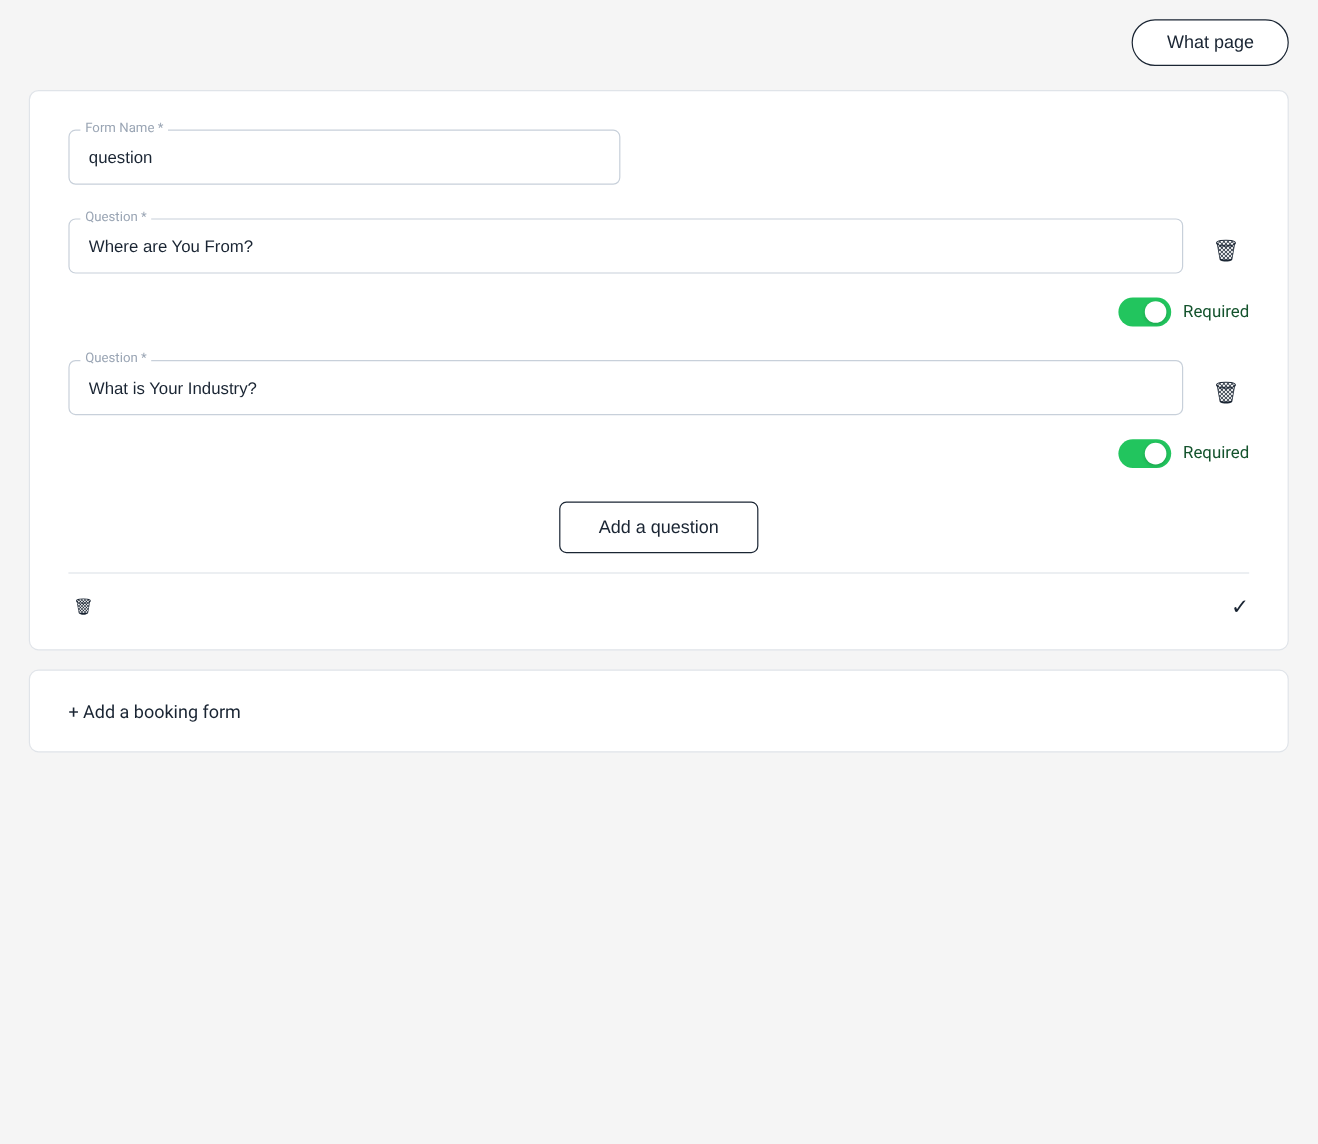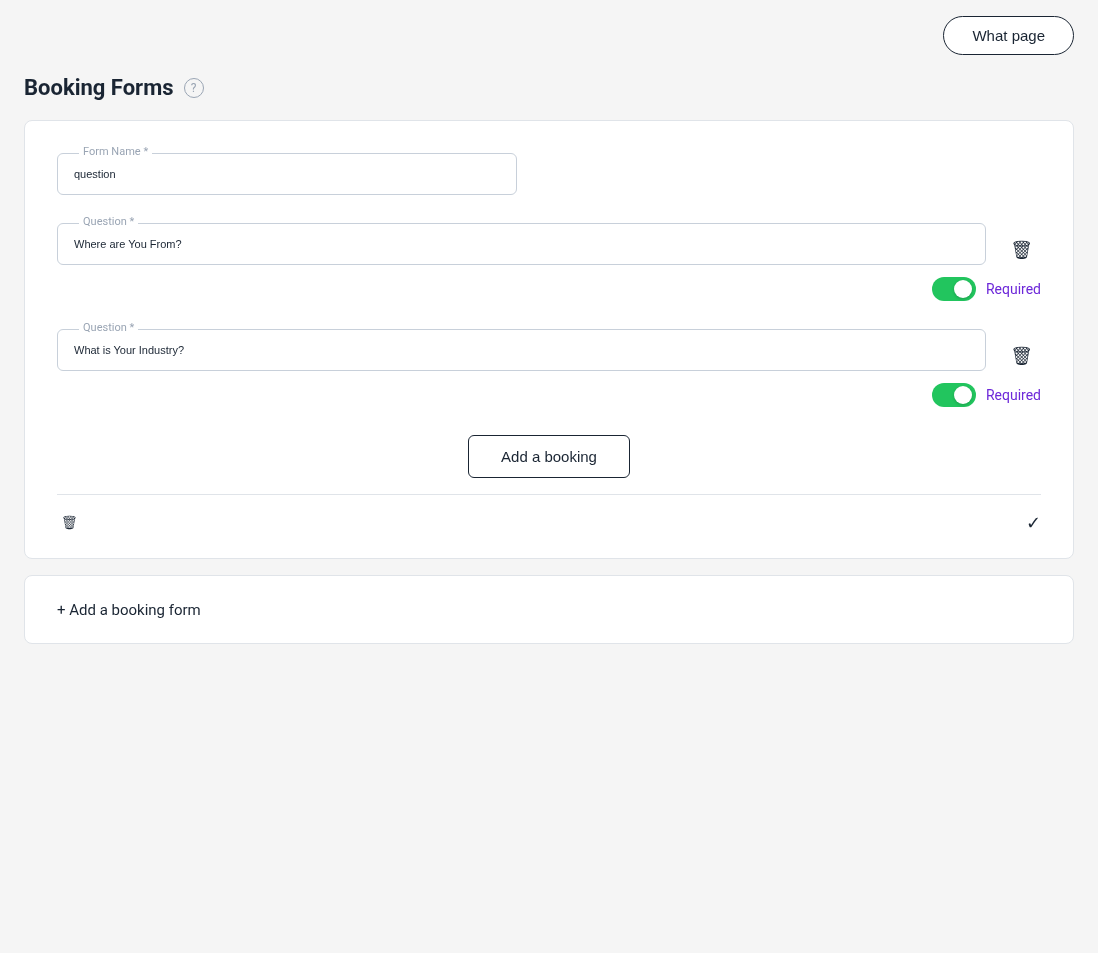--- a/index.html
+++ b/index.html
@@ -85,52 +85,52 @@
     }
 
     .floating-label-wrapper.full-width {
       display: block;
       width: 100%;
     }
 
     .floating-label {
       position: absolute;
       top: -8px;
-      left: 22px;
+      left: 10px;
       background: white;
       padding: 0 4px;
       font-size: 11px;
       color: #9aa5b4;
       pointer-events: none;
       z-index: 1;
     }
 
     .form-input {
       border: 1px solid #c8d0da;
       border-radius: 6px;
       padding: 14px 16px;
-      font-size: 11px;
+      font-size: 14px;
       color: #1a2533;
       outline: none;
       background: white;
     }
 
     .form-input.name-input {
       width: 460px;
     }
 
     .form-input.question-input {
       width: 100%;
     }
 
     .question-row {
       display: flex;
       align-items: flex-start;
       gap: 16px;
-      margin-bottom: 8px;
+      margin-bottom: 20px;
     }
 
     .question-row .floating-label-wrapper {
       flex: 1;
     }
 
     .delete-btn {
       background: none;
       border: none;
       cursor: pointer;
@@ -150,21 +150,21 @@
     .required-row {
       display: flex;
       align-items: center;
       justify-content: flex-end;
       gap: 10px;
       margin-bottom: 28px;
     }
 
     .required-label {
       font-size: 14px;
-      color: #6d28d9;
+      color: #14532d;
     }
 
     
     .toggle-switch {
       position: relative;
       width: 44px;
       height: 24px;
       cursor: pointer;
     }
 
@@ -264,24 +264,20 @@
   </style>
 </head>
 <body>
 
 <div class="page-container">
 
   <div class="top-bar">
     <button class="share-page-btn">What page</button>
   </div>
 
-  <div class="page-header">
-    <h1 class="page-title">Booking Forms</h1>
-    <div class="help-icon">?</div>
-  </div>
 
   <div class="form-card">
 
     <div class="field-group">
       <div class="floating-label-wrapper">
         <span class="floating-label">Form Name *</span>
         <input type="text" class="form-input name-input" value="question" style="">
       </div>
     </div>
 
@@ -320,21 +316,21 @@
         <label class="toggle-switch">
           <input type="checkbox" checked="" style="">
           <div class="toggle-track">
             <div class="toggle-thumb"></div>
           </div>
         </label>
         <span class="required-label">Required</span>
       </div>
     </div>
 
-    <button class="add-question-btn">Add a booking</button>
+    <button class="add-question-btn">Add a question</button>
 
     <div class="card-footer">
       <button class="footer-delete-btn">
         <span>🗑</span>
       </button>
       <span class="check-icon">✓</span>
     </div>
   </div>
 
   <div class="add-form-card">

